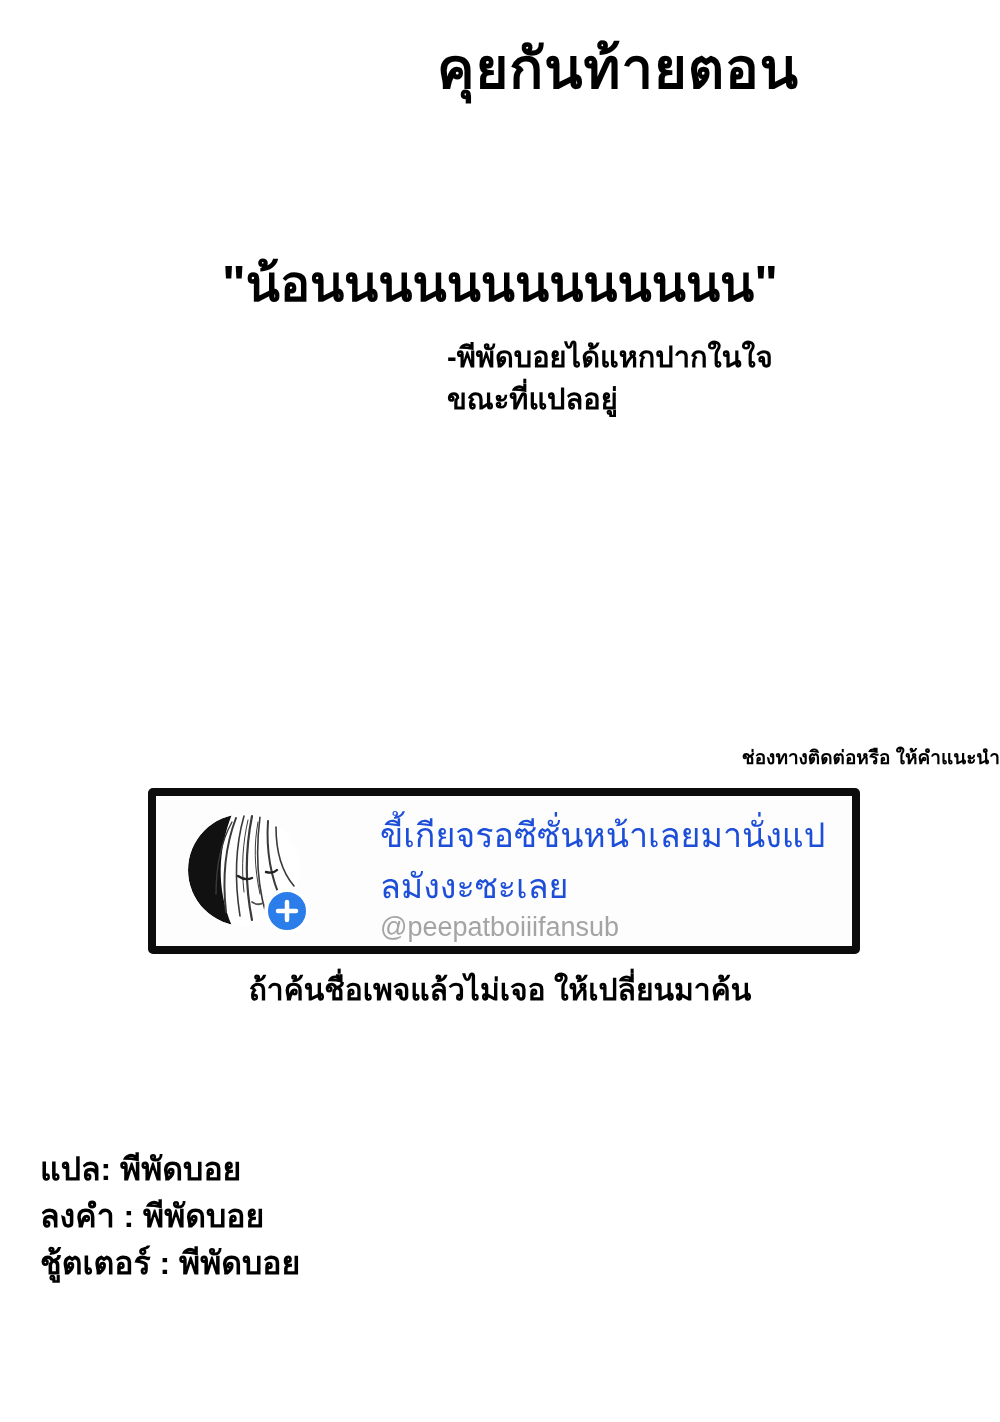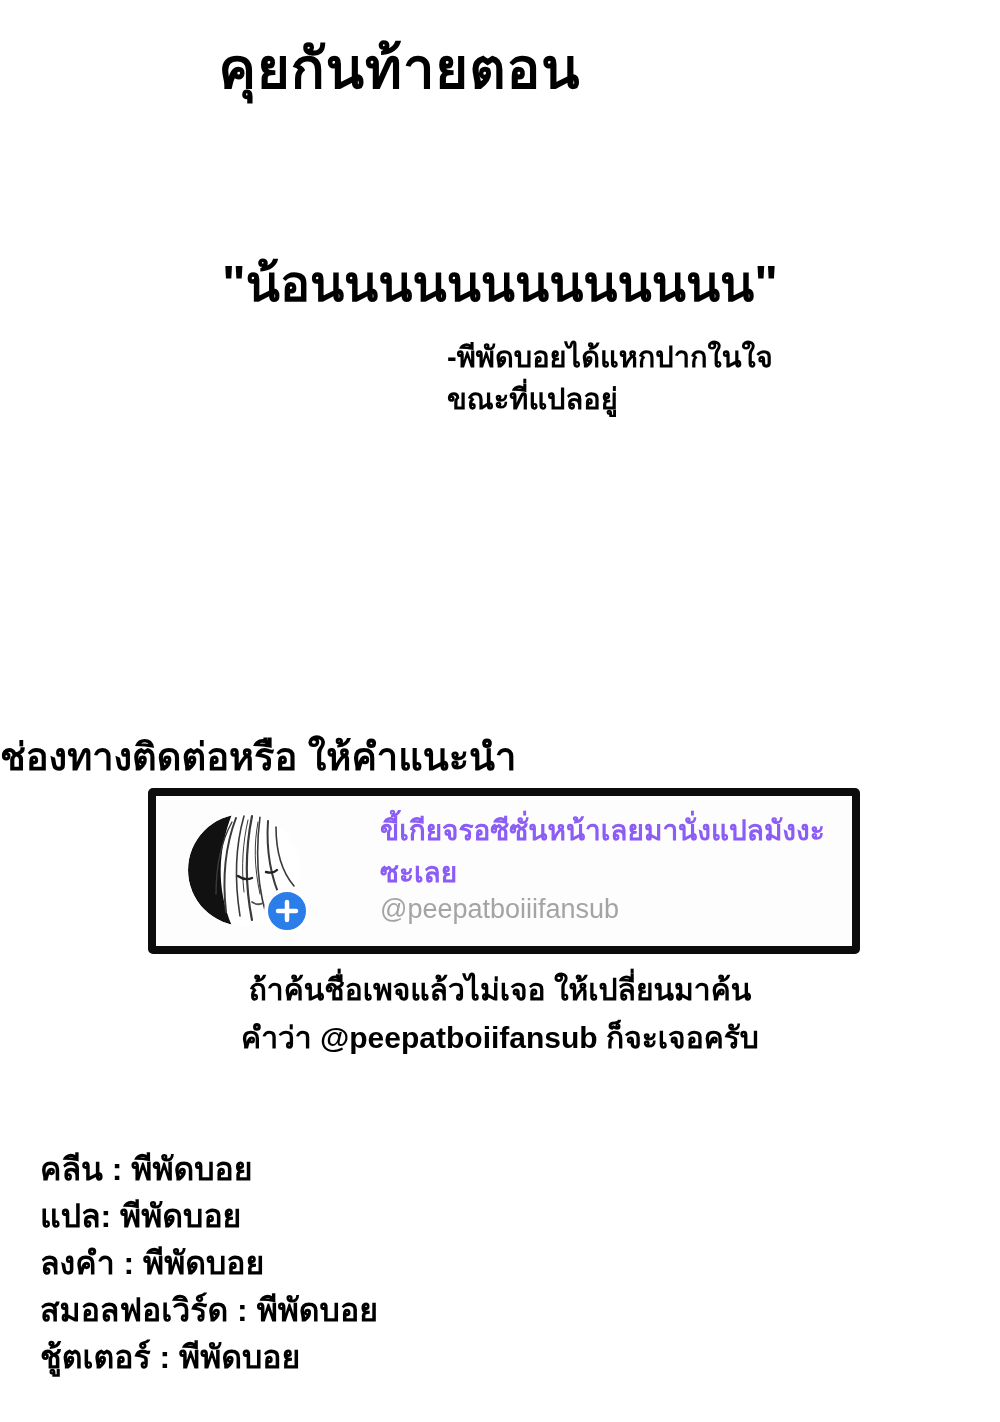--- a/index.html
+++ b/index.html
@@ -2,55 +2,55 @@
 <html><head>
 <meta charset="utf-8">
 <style>
   html,body{margin:0;padding:0;}
   body{
     width:1000px;height:1422px;position:relative;background:#ffffff;
     font-family:"Liberation Sans","DejaVu Sans",sans-serif;color:#000;
     overflow:hidden;
   }
   .title{
-    position:absolute;top:24px;left:0;width:799px;text-align:center;
+    position:absolute;top:24px;left:0;width:799px;text-align:right;
     font-size:56px;font-weight:bold;letter-spacing:1px;
   }
   .quote{
     position:absolute;top:244px;left:0;width:1000px;text-align:center;
     font-size:50px;font-weight:bold;white-space:nowrap;
   }
   .attribution{
     position:absolute;top:336px;left:447px;width:420px;
     font-size:29px;font-weight:bold;line-height:1.45;
   }
   .contact-header{
-    position:absolute;top:726px;left:0;width:1000px;text-align:left;
-    font-size:38px;font-weight:bold;
+    position:absolute;top:742px;left:0;width:1000px;text-align:right;
+    font-size:19px;font-weight:bold;
   }
   .card{
     position:absolute;top:788px;left:148px;width:696px;height:150px;
     background:#fdfdfd;border:8px solid #0c0c0c;border-radius:5px;
   }
   .avatar-wrap{
     position:absolute;left:32px;top:18px;width:112px;height:112px;
   }
   .avatar{
     width:112px;height:112px;border-radius:50%;overflow:hidden;display:block;
   }
   .plus-badge{
     position:absolute;right:-10px;bottom:-8px;width:46px;height:46px;
     background:#2b7de9;border:4px solid #ffffff;border-radius:50%;
     display:flex;align-items:center;justify-content:center;box-sizing:border-box;
   }
   .card-text{
     position:absolute;left:224px;top:14px;width:460px;
   }
   .card-name{
-    font-size:28px;font-weight:700;color:#8b5cf6;line-height:1.5;
+    font-size:34px;font-weight:400;color:#1d4ed8;line-height:1.5;
   }
   .card-handle{
     font-size:27px;color:#a4a4a4;
   }
   .note{
     position:absolute;top:966px;left:0;width:1000px;text-align:center;
     font-size:30px;font-weight:bold;line-height:1.6;
   }
   .credits{
     position:absolute;top:1146px;left:40px;
@@ -105,22 +105,19 @@
     </div>
   </div>
   <div class="card-text">
     <div class="card-name">ขี้เกียจรอซีซั่นหน้าเลยมานั่งแปลมังงะซะเลย</div>
     <div class="card-handle">@peepatboiiifansub</div>
   </div>
 </div>
 
 <div class="note">
   <div>ถ้าค้นชื่อเพจแล้วไม่เจอ ให้เปลี่ยนมาค้น</div>
-  <div>คำว่า @peepatboiifansub ก็จะเจอครับ</div>
 </div>
 
 <div class="credits">
-  <div>คลีน : พีพัดบอย</div>
   <div>แปล: พีพัดบอย</div>
   <div>ลงคำ : พีพัดบอย</div>
-  <div>สมอลฟอเวิร์ด : พีพัดบอย</div>
   <div>ชู้ตเตอร์ : พีพัดบอย</div>
 </div>
 
 </body></html>

